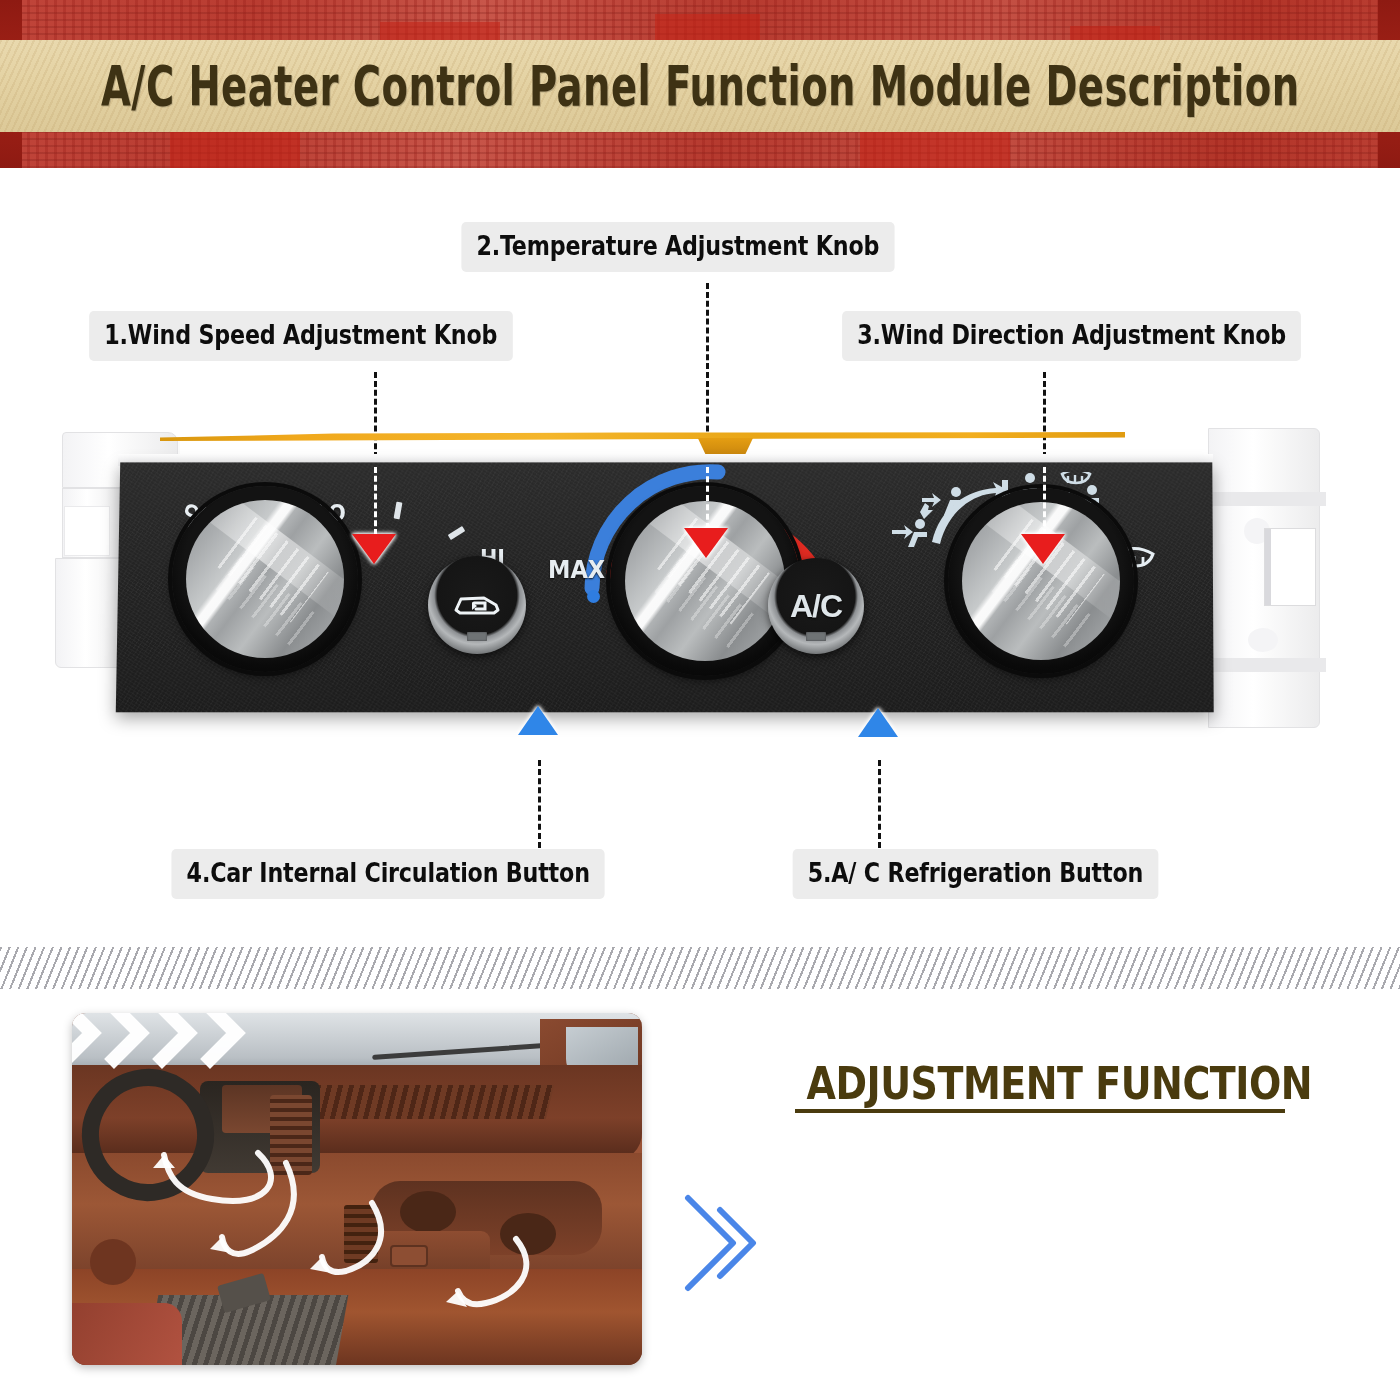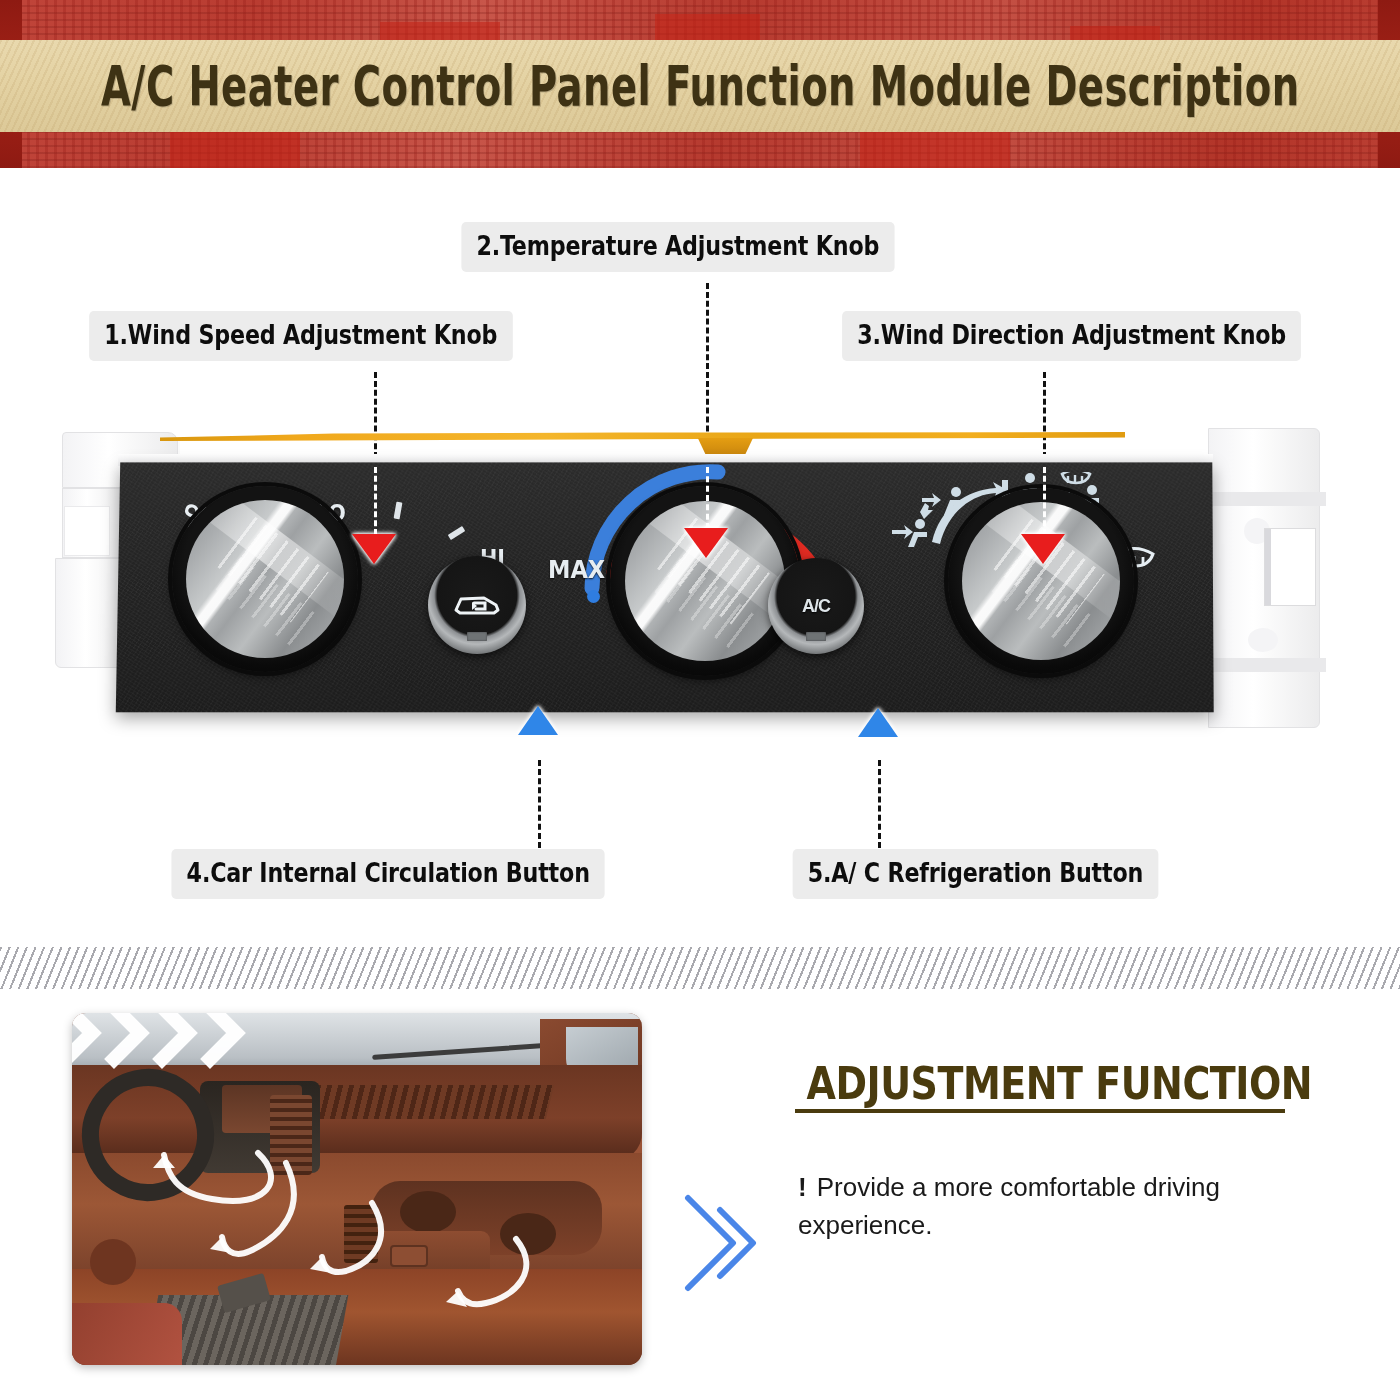--- a/index.html
+++ b/index.html
@@ -205,21 +205,21 @@
     position:absolute; border-radius:50%;
     background:
       radial-gradient(circle at 50% 40%, #1a1a1a 0%, #151515 52%,
         #8d9093 56%, #b5b8ba 64%, #6e7173 78%, #2a2a2a 92%, #141414 100%);
     box-shadow: 0 3px 8px rgba(0,0,0,0.6);
     display:flex; align-items:center; justify-content:center;
   }
   .recirc-btn { left:428px; top:156px; width:98px; height:98px; }
   .ac-btn     { left:768px; top:158px; width:96px; height:96px; }
   .ac-label {
-    color:#dfe6ea; font-weight:bold; font-size:18px;
+    color:#dfe6ea; font-weight:bold; font-size:32px;
     font-family:"Liberation Sans", sans-serif;
     letter-spacing:-1px;
     text-shadow:0 1px 2px rgba(0,0,0,0.9);
   }
   .led {
     position:absolute; bottom:13px; left:50%; transform:translateX(-50%);
     width:20px; height:9px; background:#6f7375; border-radius:1px;
     box-shadow: inset 0 0 2px #3a3c3e;
   }
 
@@ -579,16 +579,13 @@
   <g fill="none" stroke="#4a86e8" stroke-width="6" stroke-linecap="round" stroke-linejoin="round">
     <polyline points="10,10 55,55 10,100"></polyline>
     <polyline points="42,22 75,55 42,88"></polyline>
   </g>
 </svg>
 
 <div class="bottom-head">ADJUSTMENT FUNCTION</div>
 <div class="bottom-head-rule"></div>
 
 <div class="bullets">
-  <div class="bullet">
-    <span class="bang">!</span><span>Provide a more comfortable driving experience.</span>
-  </div>
 </div>
 
 </body></html>

